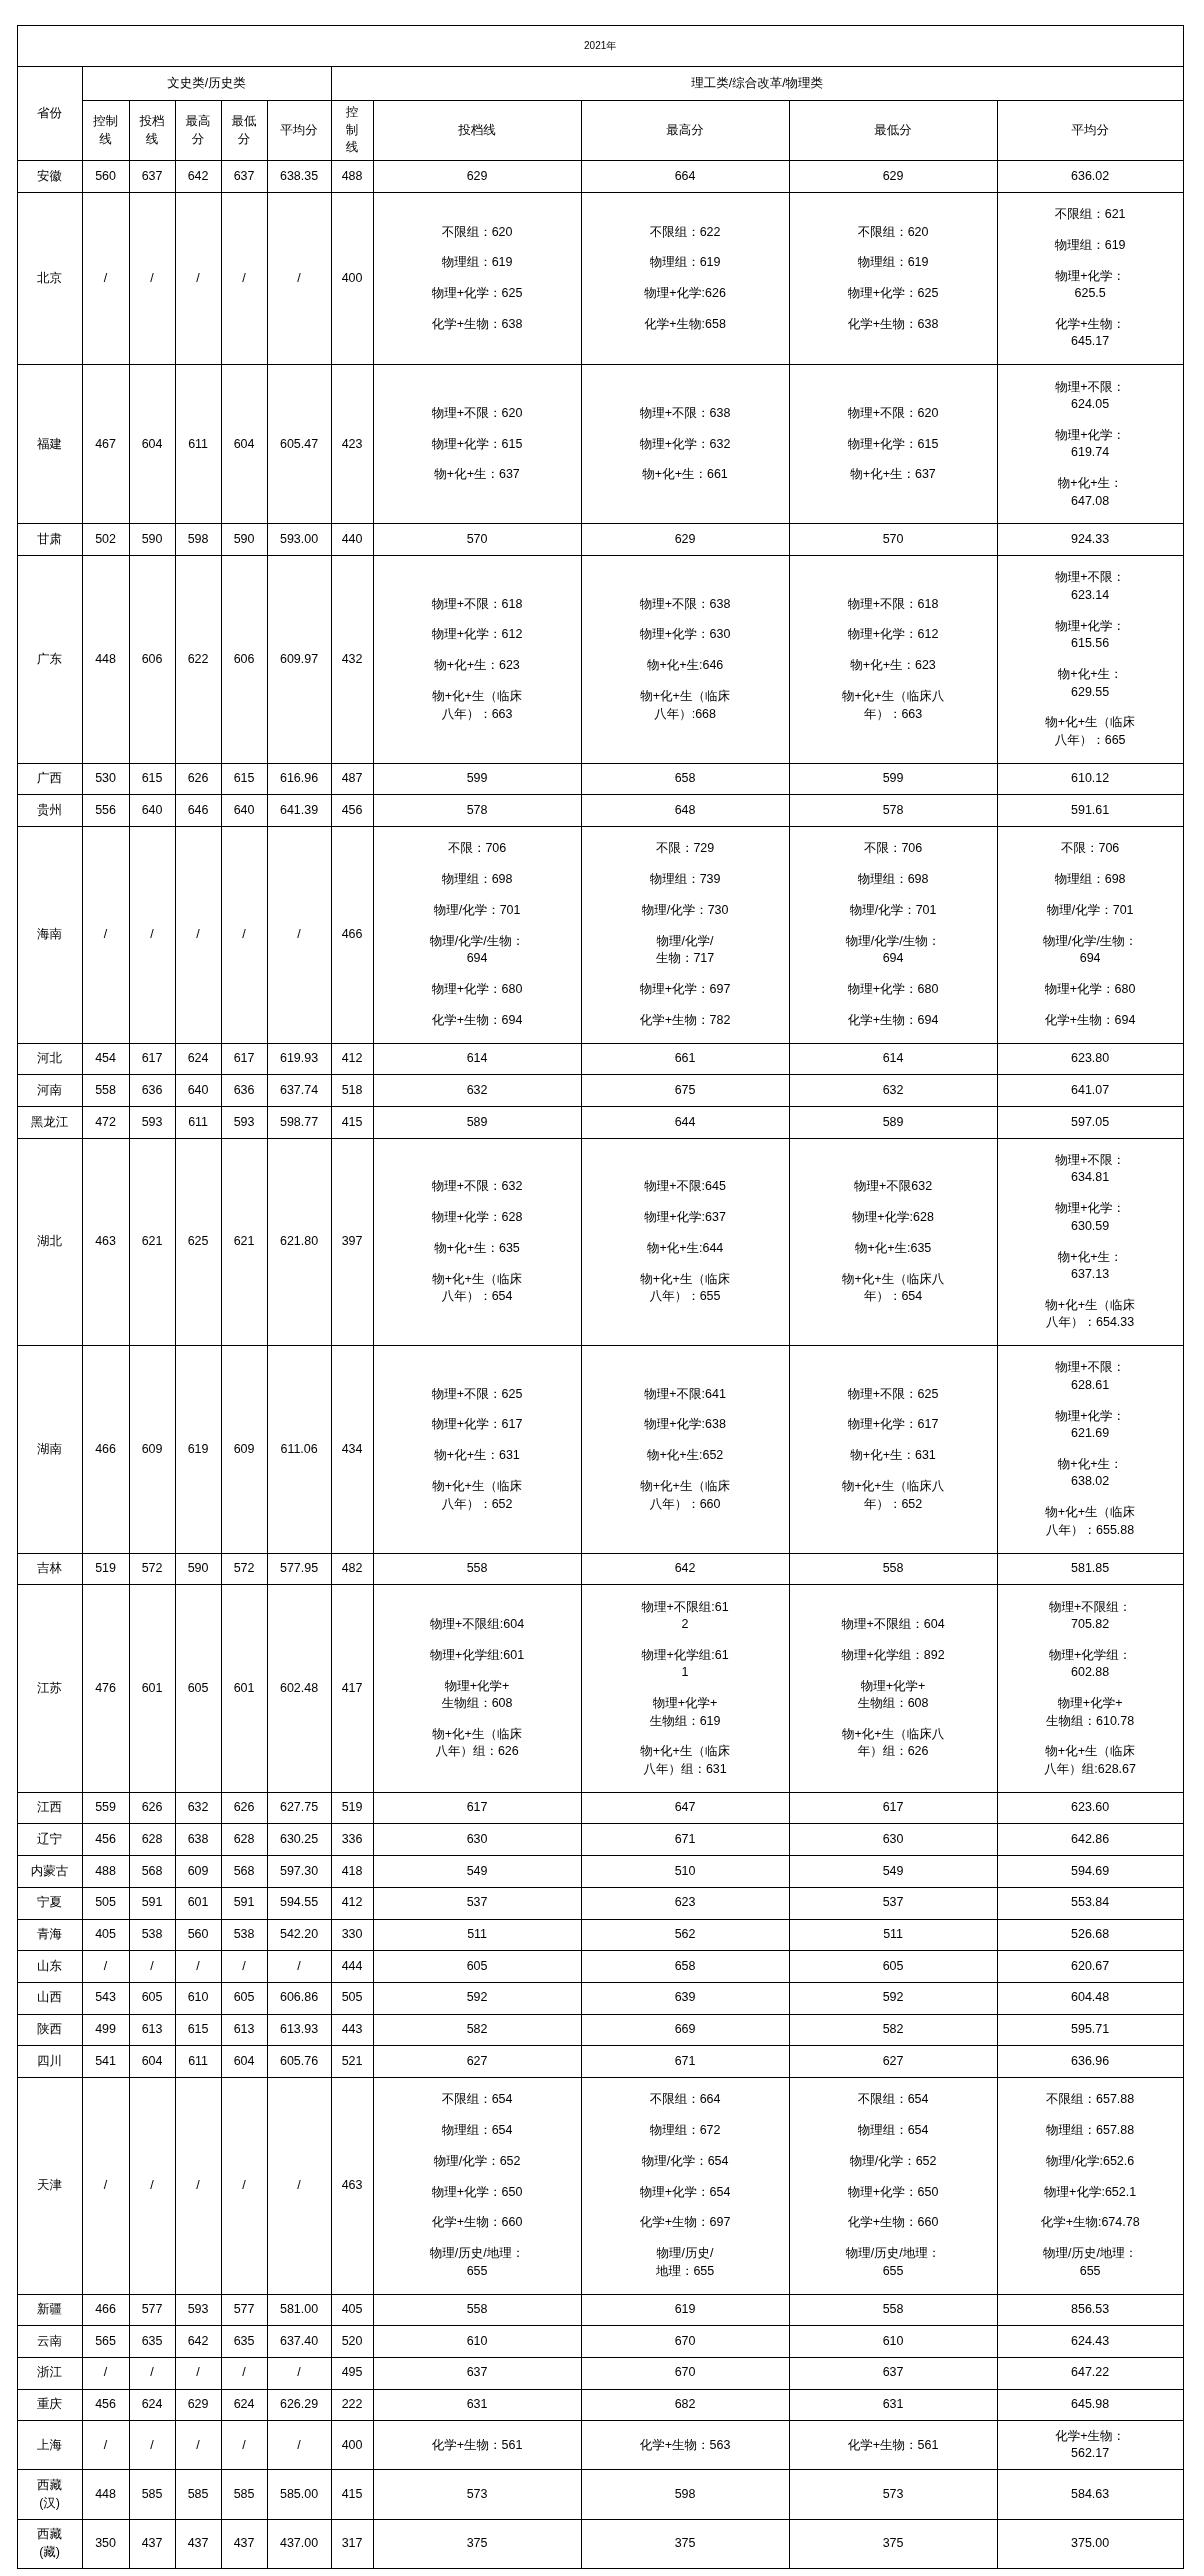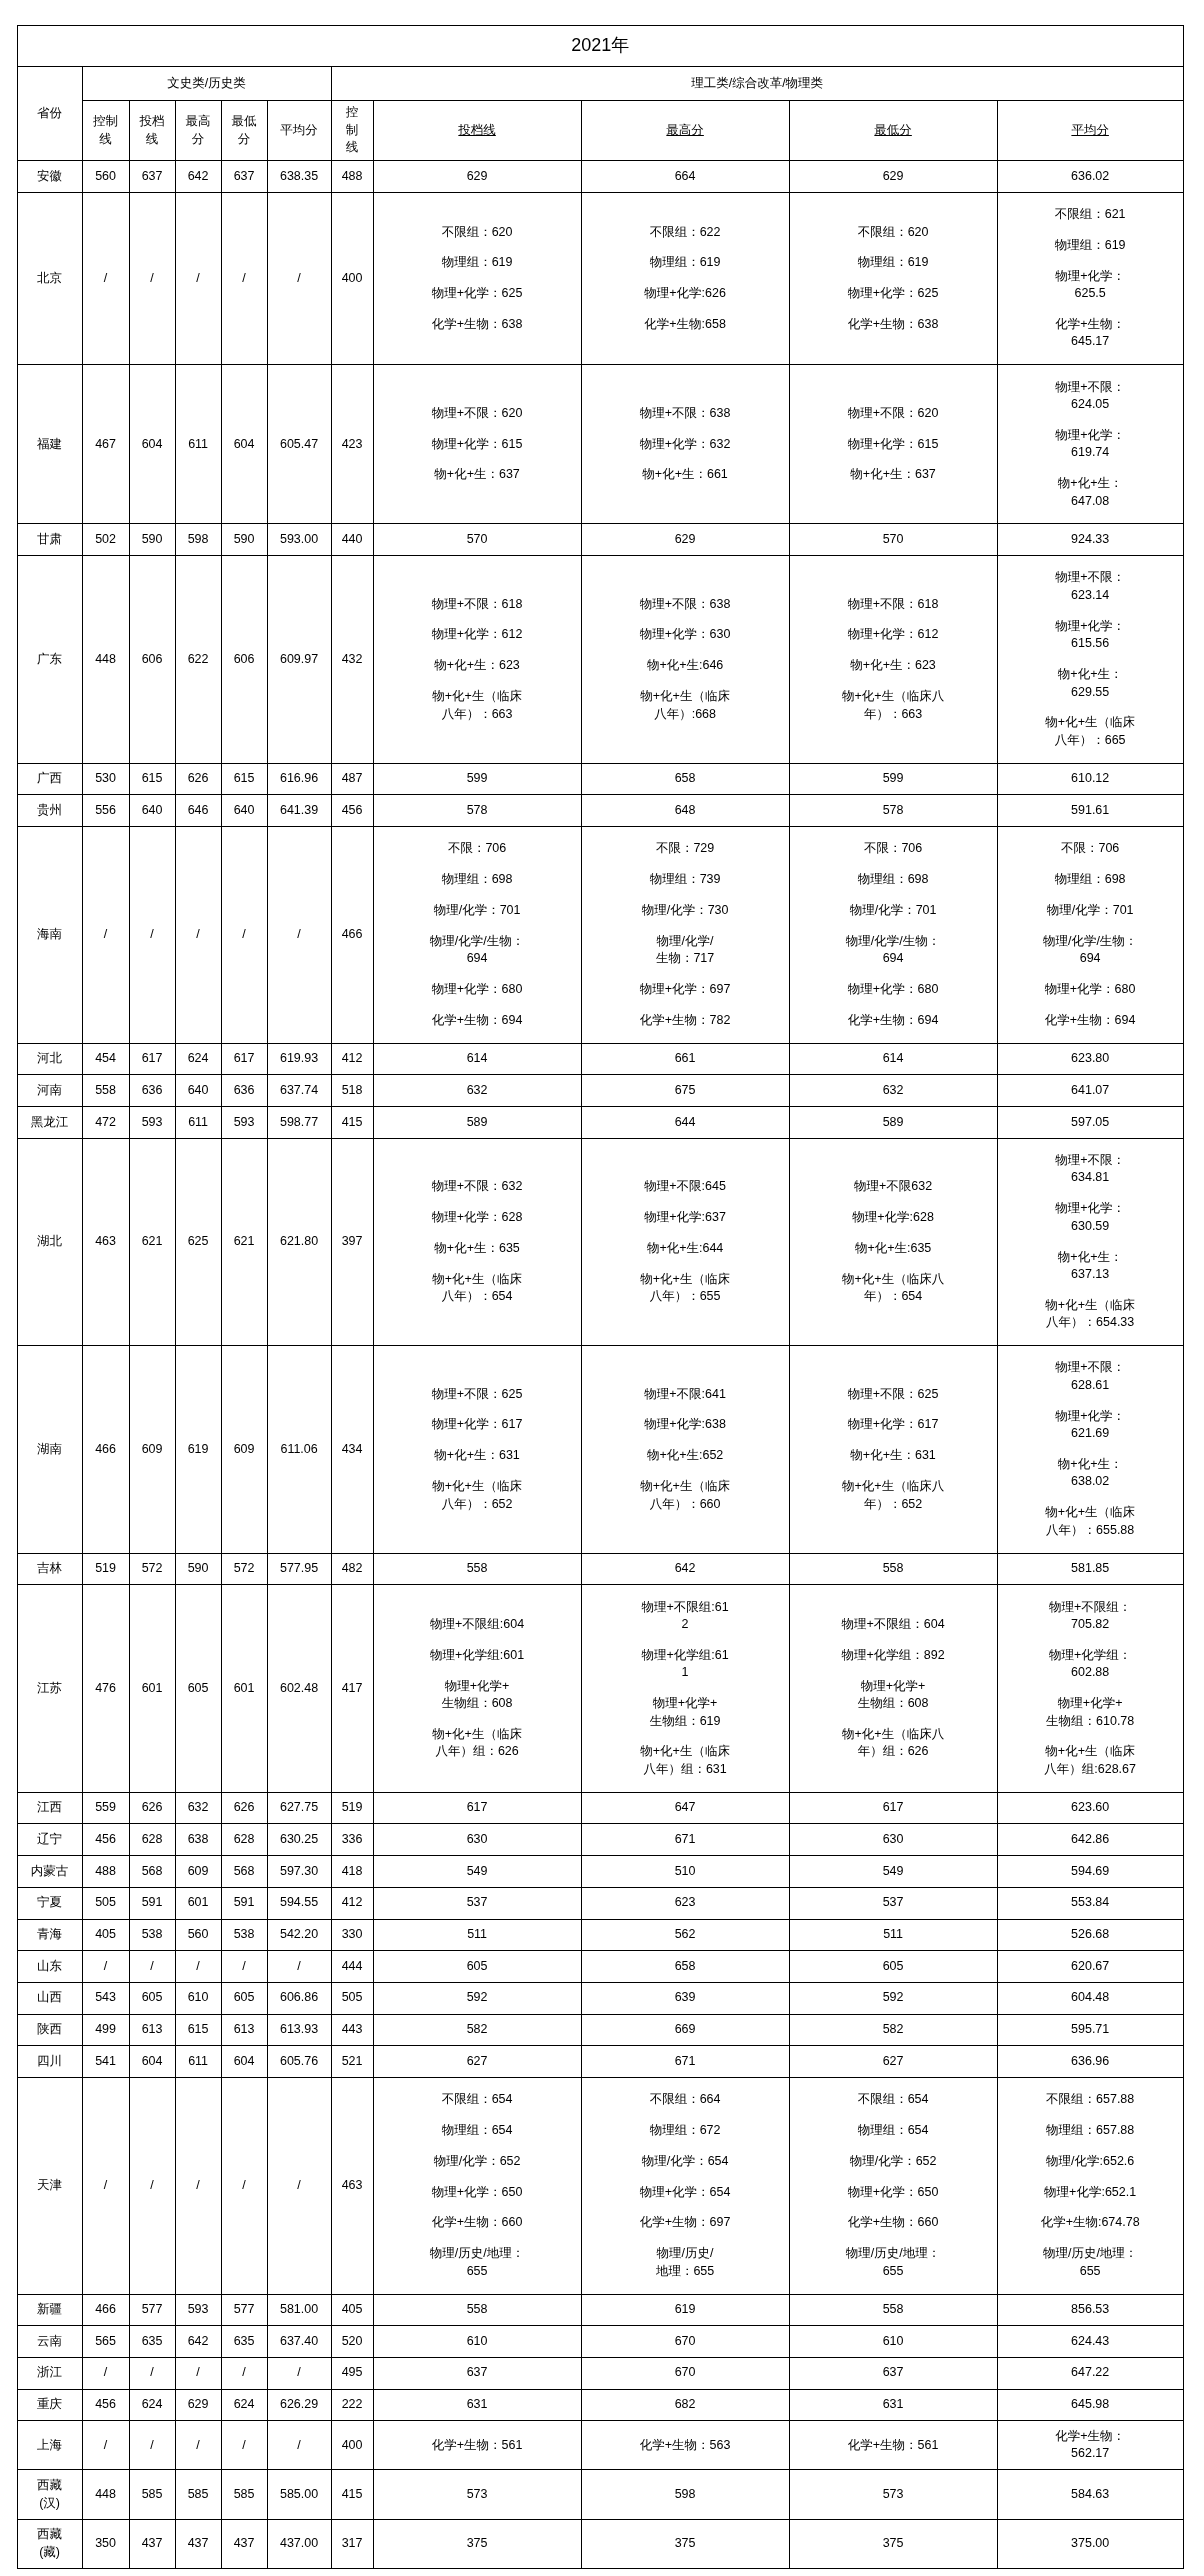--- a/index.html
+++ b/index.html
@@ -5,23 +5,23 @@
   html,body{margin:0;padding:0;background:#ffffff;color:#000;
     font-family:"Liberation Sans","DejaVu Sans",sans-serif;}
   .page{width:1205px;min-height:2576px;box-sizing:border-box;padding:25px 21.6px 33px 16.6px;}
   table.score-table{border-collapse:collapse;width:1165px;table-layout:fixed;border:1.7px solid #000;}
   .score-table th,.score-table td{
     border:0.8px solid #000;text-align:center;vertical-align:middle;
     font-size:12.5px;font-weight:normal;line-height:1.4;white-space:pre-line;
     padding:6.6px 2.5px;overflow:hidden;word-break:break-all;}
   
   .score-table tbody td:nth-child(n+8){border-left-width:1.7px;}
-  .score-table tr.subhead th:nth-child(n+7){border-left-width:1.7px;text-decoration:underline;}
+  .score-table tr.subhead th:nth-child(n+7){border-left-width:1.7px;}
   
-  .score-table tr.title-row th{border-bottom-width:1.7px;height:26.6px;font-size:18px;}
+  .score-table tr.title-row th{border-bottom-width:1.7px;height:26.6px;font-size:10px;}
   .score-table tr.subhead th{border-bottom-width:1.7px;}
   .score-table thead th{height:20px;}
   .score-table tr.subhead th{height:52px;padding:3.3px 1.7px;}
   
   .score-table tbody tr.pair-end td{border-bottom-width:1.7px;}
   .score-table td.multi{padding:13.3px 3.3px;}
   .entry{margin:0;}
   .entry + .entry{margin-top:13.3px;}
 </style>
 </head>

